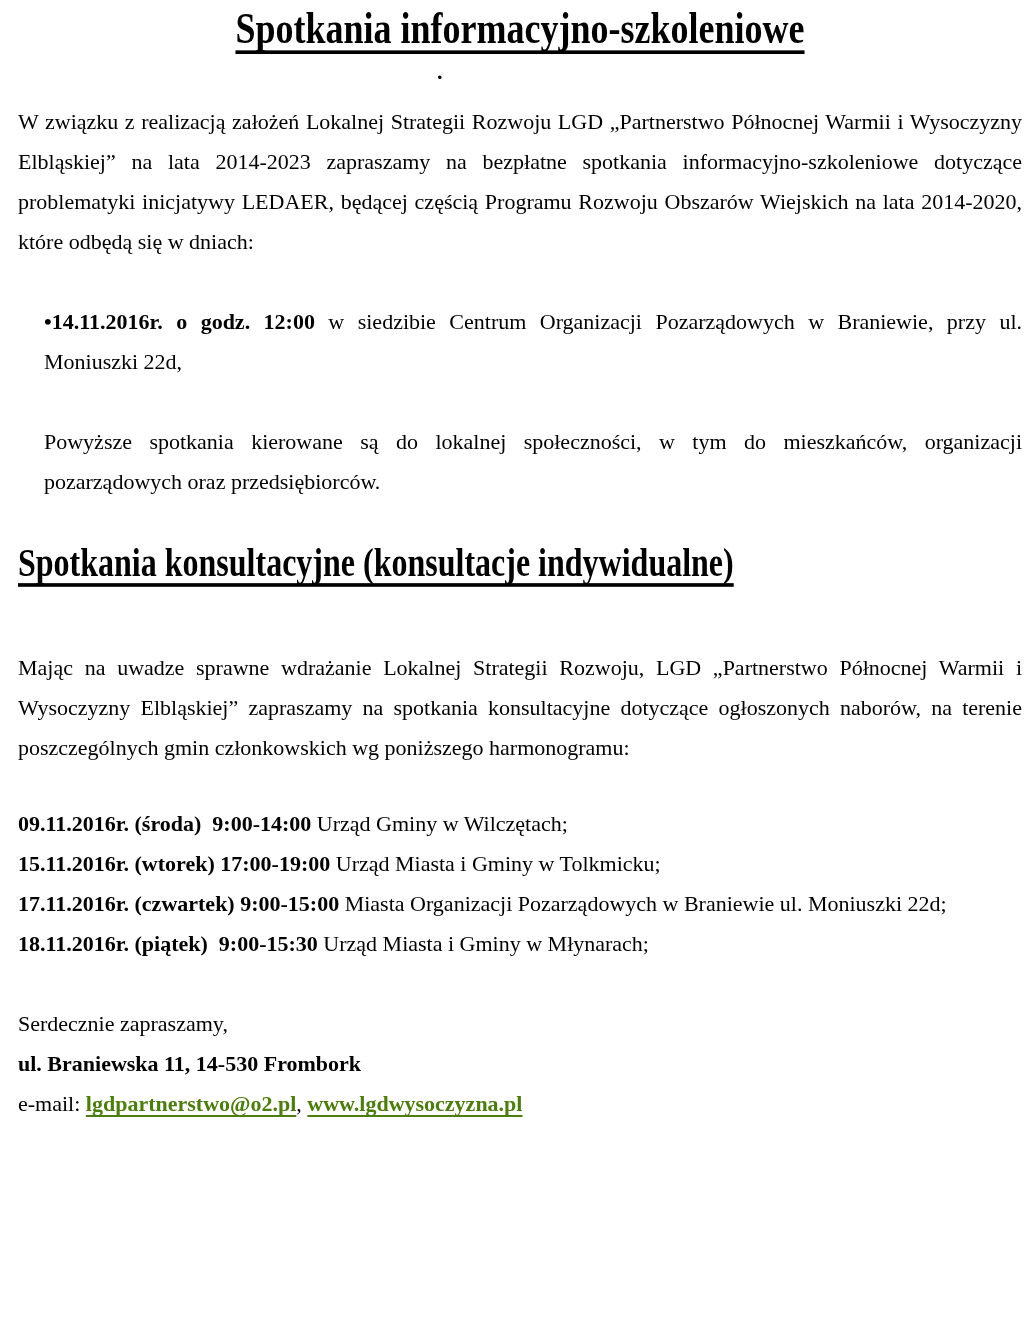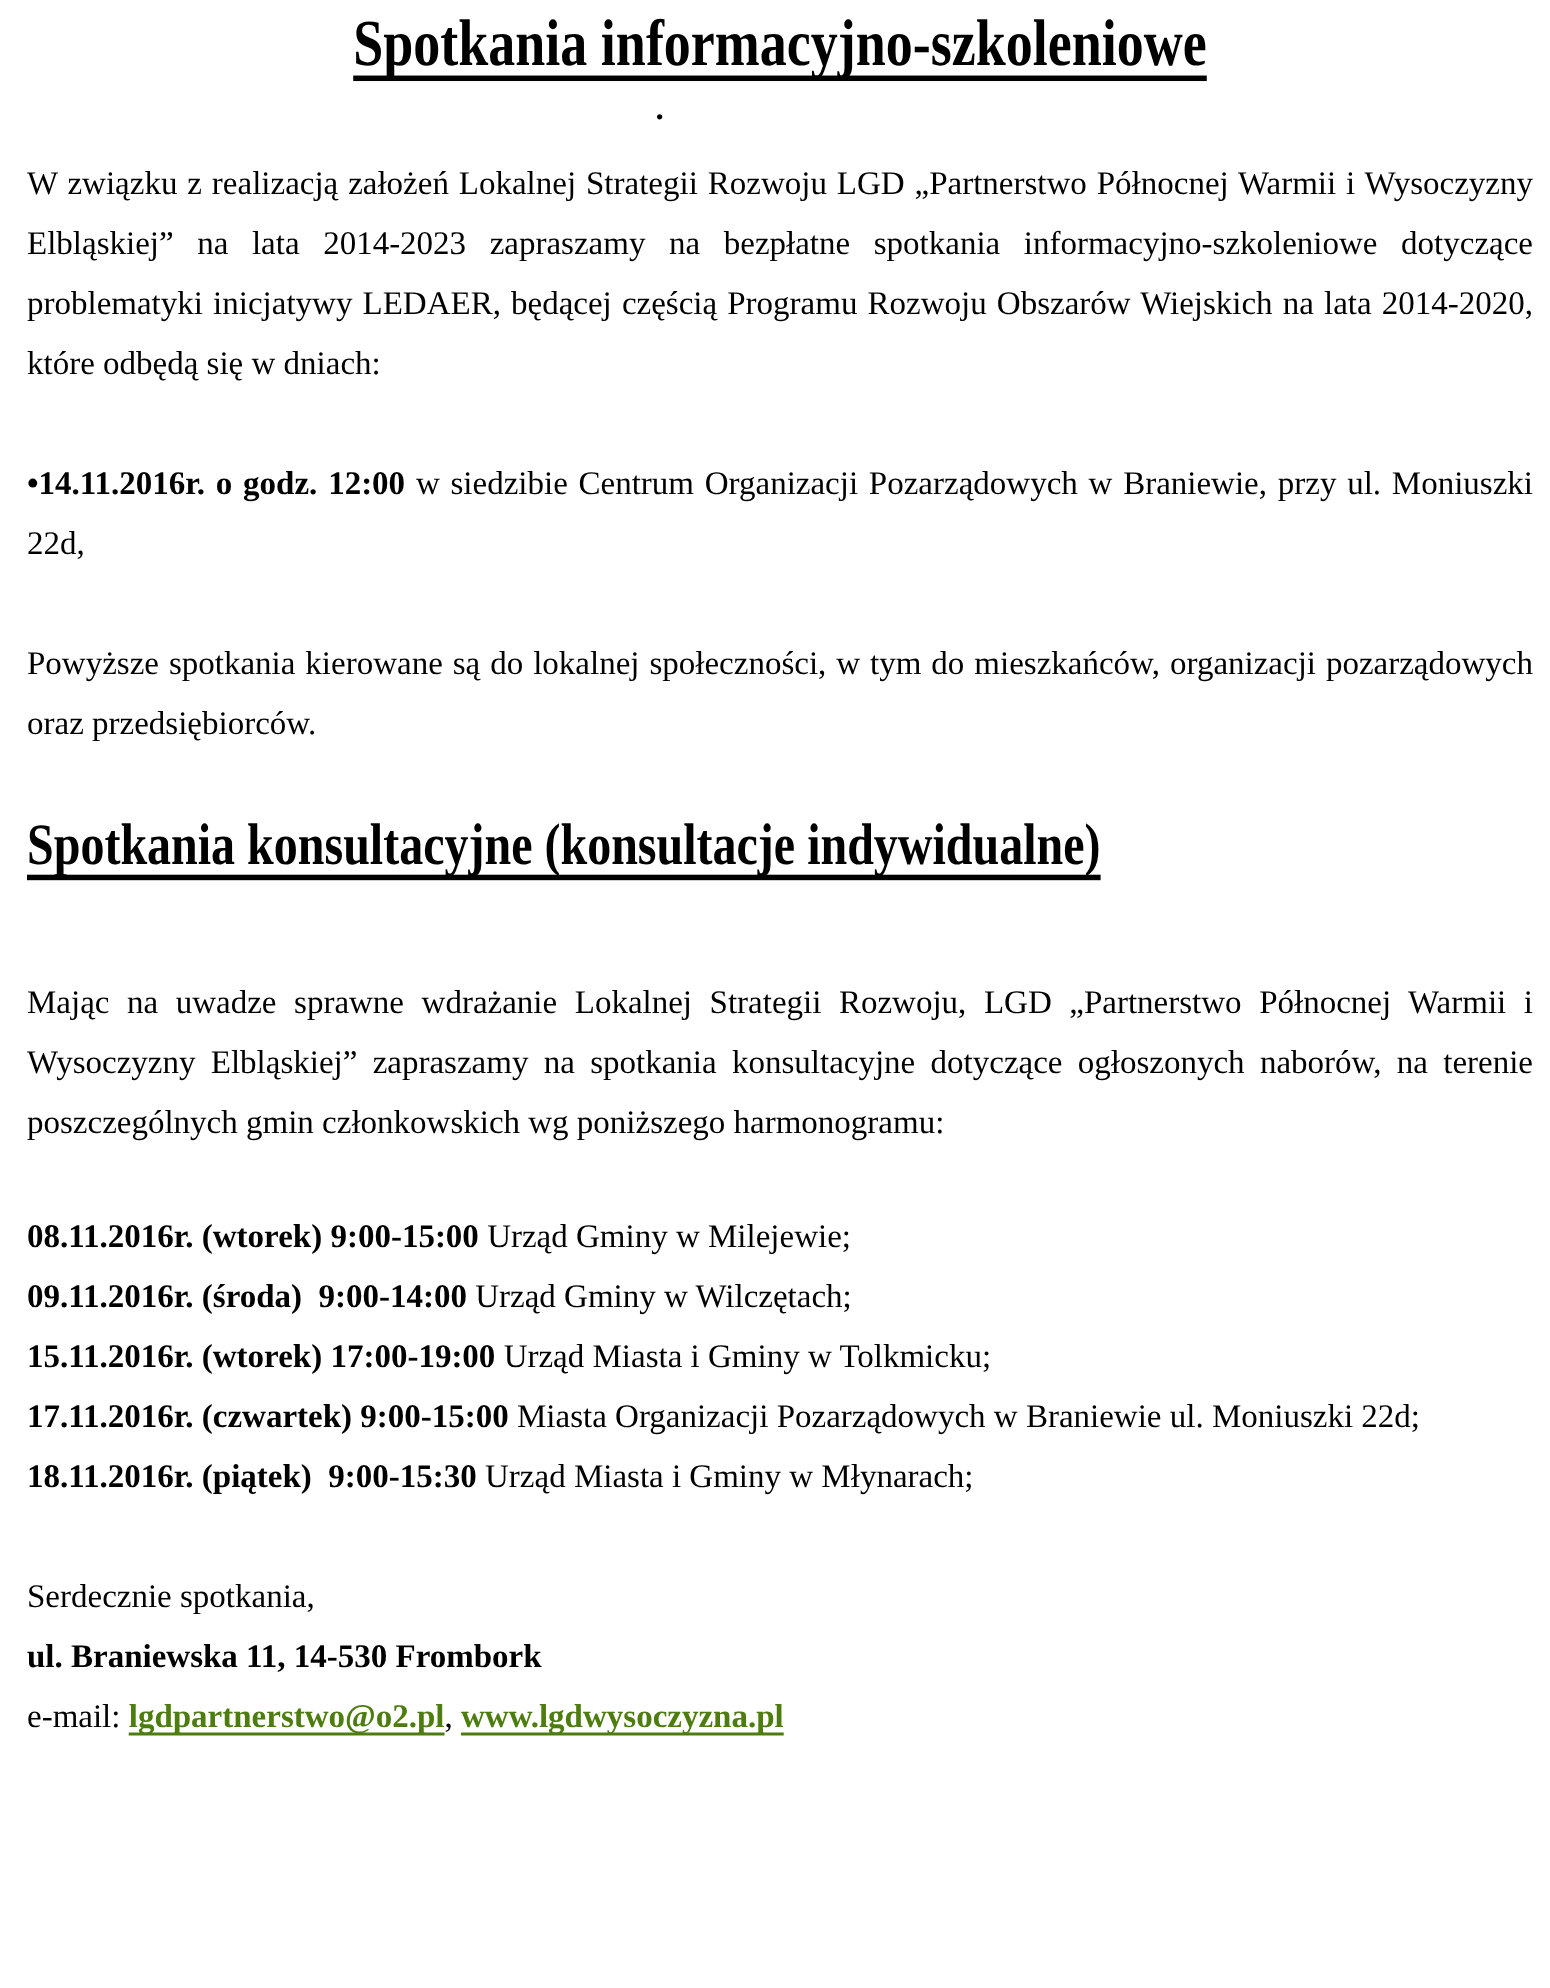--- a/index.html
+++ b/index.html
@@ -57,21 +57,21 @@
     text-indent: 419px;
   }
   
   .body-par {
     margin: 0;
     font-size: 22px;
     line-height: 40px;
   }
   .justify { text-align: justify; }
   .mt16 { margin-top: 16px; }
-  .mt40 { margin-top: 40px; }
+  .mt40 { margin-top: 40px; margin-left: 26px; }
   .mt70 { margin-top: 70px; }
   b { font-weight: bold; }
   
   .schedule { margin: 36px 0 0 0; }
   .sched-line {
     margin: 0;
     font-size: 22px;
     line-height: 40px;
     white-space: nowrap;
   }
@@ -108,26 +108,25 @@
   <p class="body-par justify mt40"><b>•14.11.2016r. o godz. 12:00</b><span> w siedzibie Centrum Organizacji Pozarządowych w Braniewie, przy ul. Moniuszki 22d,</span></p>
 
 
   <p class="body-par justify mt40">Powyższe spotkania kierowane są do lokalnej społeczności, w tym do mieszkańców, organizacji pozarządowych oraz przedsiębiorców.</p>
 
   <h2 class="section-heading">Spotkania konsultacyjne (konsultacje indywidualne)</h2>
 
   <p class="body-par justify mt70">Mając na uwadze sprawne wdrażanie Lokalnej Strategii Rozwoju,  LGD „Partnerstwo Północnej Warmii i Wysoczyzny Elbląskiej” zapraszamy na spotkania konsultacyjne dotyczące ogłoszonych naborów, na terenie poszczególnych gmin członkowskich wg poniższego harmonogramu:</p>
 
   <div class="schedule">
-    <p class="sched-line"><b>08.11.2016r. (wtorek) 9:00-15:00</b><span> Urząd Gminy w Milejewie;</span></p>
     <p class="sched-line"><b>09.11.2016r. (środa)  9:00-14:00</b><span> Urząd Gminy w Wilczętach;</span></p>
     <p class="sched-line"><b>15.11.2016r. (wtorek) 17:00-19:00</b><span> Urząd Miasta i Gminy w Tolkmicku;</span></p>
     <p class="sched-line"><b>17.11.2016r. (czwartek) 9:00-15:00</b><span> Miasta Organizacji Pozarządowych w Braniewie ul. Moniuszki 22d;</span></p>
     <p class="sched-line"><b>18.11.2016r. (piątek)  9:00-15:30</b><span> Urząd Miasta i Gminy w Młynarach;</span></p>
   </div>
 
   <div class="closing">
-    <p>Serdecznie spotkania,</p>
+    <p>Serdecznie zapraszamy,</p>
     <p class="bold">ul. Braniewska 11, 14-530 Frombork</p>
     <p><span>e-mail: </span><a class="doc-link">lgdpartnerstwo@o2.pl</a><span>, </span><a class="doc-link">www.lgdwysoczyzna.pl</a></p>
   </div>
 
 </div>
 
 </body></html>

